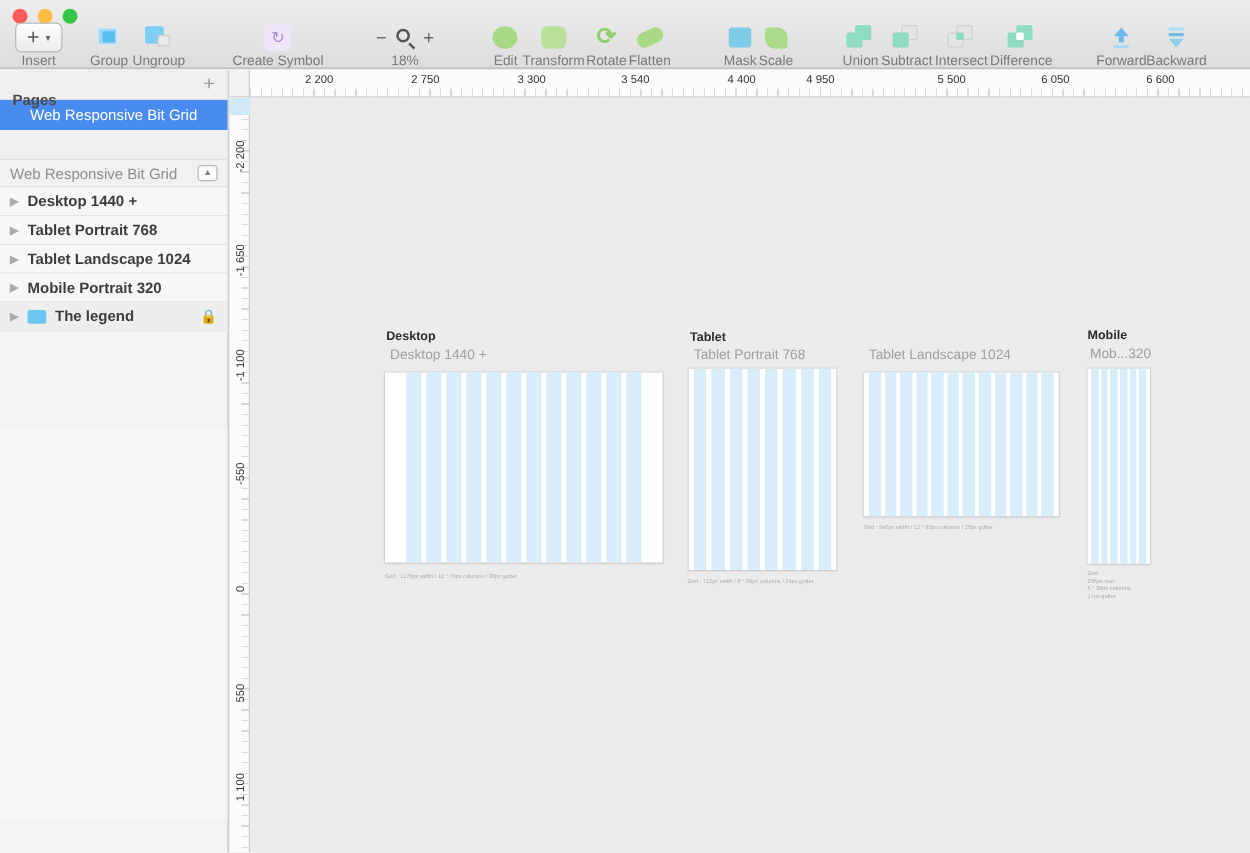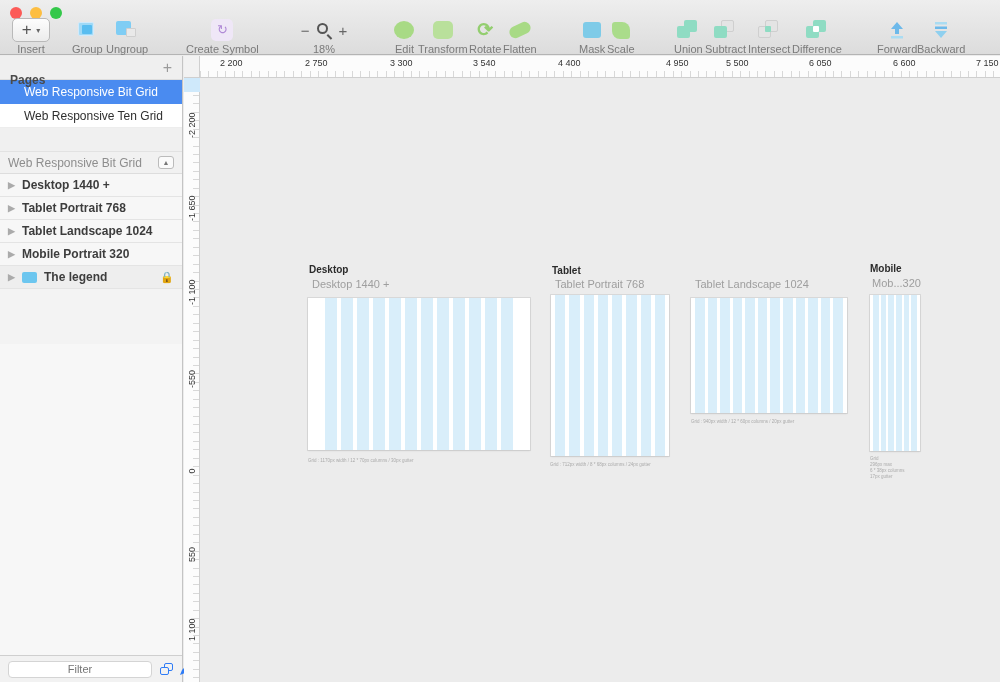--- a/index.html
+++ b/index.html
@@ -85,21 +85,21 @@
   .pg-ic i.f { left:0; bottom:0; background:#f2f2f2; } .pg-ic i.b { right:0; top:0; }
   .pen-ic { width:13px; height:13px; }
   .foot-count { font-size:10px; color:#2f7cf6; }
 
   
   #canvas { position:absolute; top:56px; left:184px; width:816px; height:626px; background:#ececec; overflow:hidden; }
   #hruler { position:absolute; top:0; left:16px; right:0; height:22px; background:#fcfcfc;
     border-bottom:1px solid #cfcfcf;
     background-image:repeating-linear-gradient(to right,#d8d8d8 0 1px,transparent 1px 8.44px);
     background-size:100% 7px; background-position:0 15px; background-repeat:no-repeat; }
-  .hlabel { position:absolute; top:2px; font-size:9px; color:#333; transform:translateX(2px); white-space:nowrap; }
+  .hlabel { position:absolute; top:2px; font-size:9px; color:#333; transform:translateX(2px); white-space:nowrap;margin-left:24px; }
   #vruler { position:absolute; top:22px; left:0; width:16px; bottom:0; background:#fcfcfc;
     border-right:1px solid #cfcfcf;
     background-image:repeating-linear-gradient(to bottom,#d8d8d8 0 1px,transparent 1px 8.44px);
     background-size:7px 100%; background-position:9px 0; background-repeat:no-repeat; }
   #vruler .hl { position:absolute; top:0; left:0; width:16px; height:14px; background:#cfe9fb; }
   .vlabel { position:absolute; left:1px; font-size:9px; color:#333; transform:rotate(-90deg); transform-origin:center; white-space:nowrap; width:14px; text-align:center; }
   #ruler-corner { position:absolute; top:0; left:0; width:16px; height:22px; background:#f2f2f2;
     border-right:1px solid #cfcfcf; border-bottom:1px solid #cfcfcf; }
   #workspace { position:absolute; top:22px; left:16px; right:0; bottom:0;margin-left:16px; }
 
@@ -270,23 +270,20 @@
 
   <div id="sidebar">
     <div id="pages-header">
       <span class="t">Pages</span>
       <span class="plus">+</span>
     </div>
     <div id="pages-list">
         <div class="page-row selected">
           <span>Web Responsive Bit Grid</span>
         </div>
-        <div class="page-row">
-          <span>Web Responsive Ten Grid</span>
-        </div>
       </div>
     <div id="pages-gap"></div>
     <div id="layers-header">
       <span class="t">Web Responsive Bit Grid</span>
       <span class="ab-picker">▲</span>
     </div>
     <div id="layers-list">
         <div class="layer-row">
           <span class="disc">▶</span>
           <span>Desktop 1440 +</span>
@@ -304,44 +301,31 @@
           <span>Mobile Portrait 320</span>
         </div>
       </div>
     <div class="layer-row dim">
       <span class="disc">▶</span>
       <span class="swatch"></span>
       <span>The legend</span>
       <span class="lock">🔒</span>
     </div>
     <div id="sidebar-rest"></div>
-    <div id="filter-bar">
-      <input id="filter-input" value="" placeholder="Filter" style="">
-      <div class="foot-icons">
-        <span class="pg-ic">
-            <i class="b"></i>
-            <i class="f"></i>
-          </span>
-        <svg class="pen-ic" viewBox="0 0 13 13">
-          <path d="M1 12 L3 7 L10 0 L13 3 L6 10 Z" fill="#2f7cf6"></path>
-        </svg>
-        <span class="foot-count">0</span>
-      </div>
-    </div>
   </div>
 
   <div id="canvas">
     <div id="ruler-corner"></div>
     <div id="hruler">
         <span class="hlabel" style="left: 18px;">2 200</span>
         <span class="hlabel" style="left: 103px;">2 750</span>
         <span class="hlabel" style="left: 188px;">3 300</span>
         <span class="hlabel" style="left: 271px;">3 540</span>
         <span class="hlabel" style="left: 356px;">4 400</span>
-        <span class="hlabel" style="left: 464px;">4 950</span>
+        <span class="hlabel" style="left: 419px;">4 950</span>
         <span class="hlabel" style="left: 524px;">5 500</span>
         <span class="hlabel" style="left: 607px;">6 050</span>
         <span class="hlabel" style="left: 691px;">6 600</span>
         <span class="hlabel" style="left: 774px;">7 150</span>
       </div>
     <div id="vruler">
         <div class="hl"></div>
         <span class="vlabel" style="top: 48px;">-2 200</span>
         <span class="vlabel" style="top: 131px;">-1 650</span>
         <span class="vlabel" style="top: 215px;">-1 100</span>

